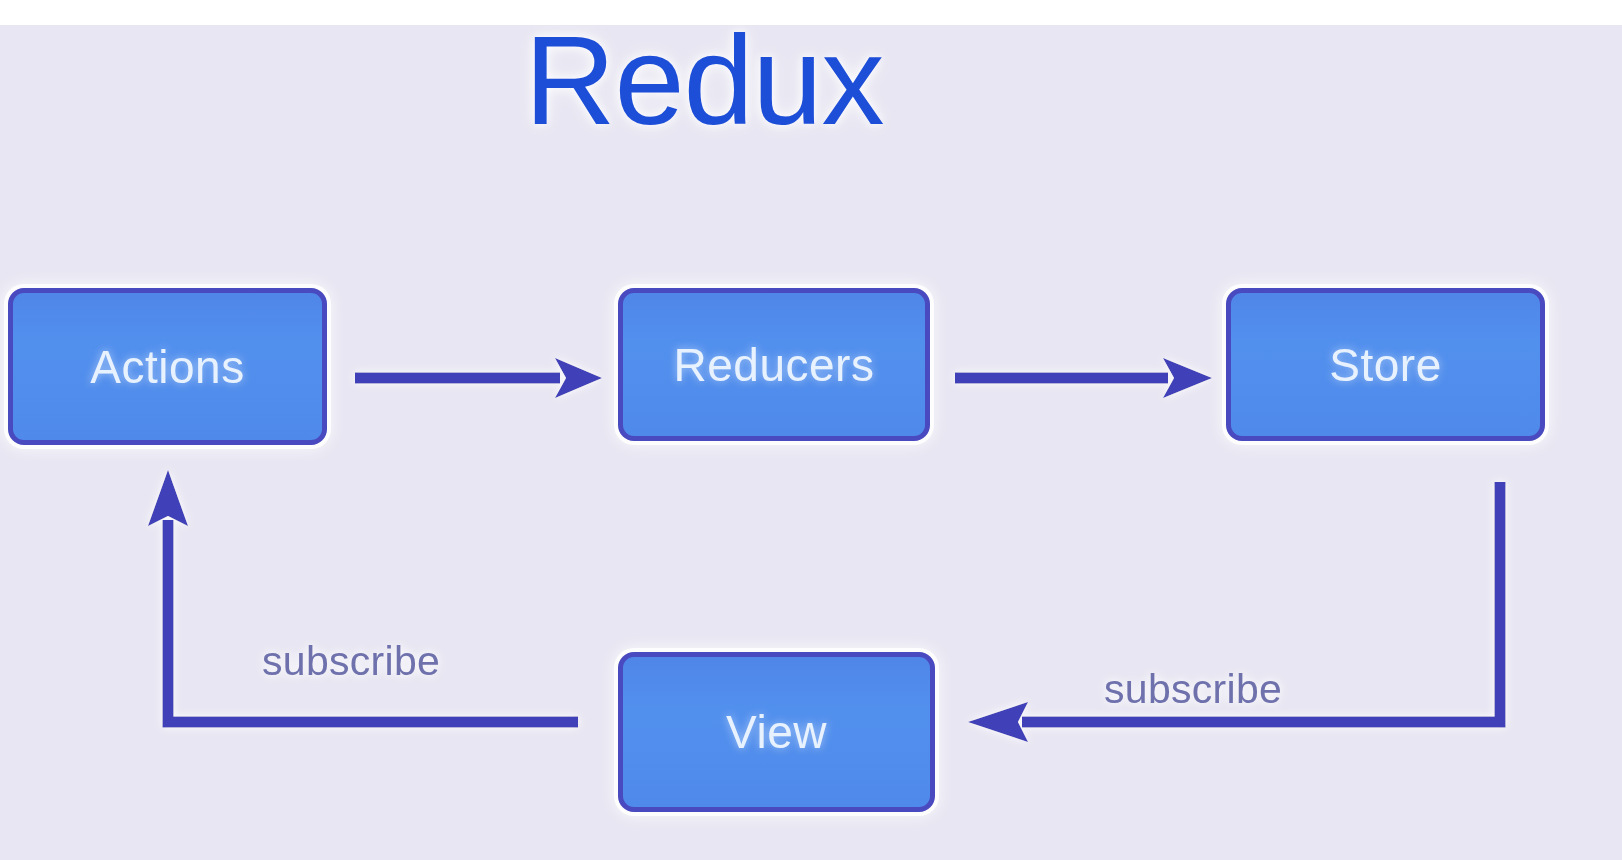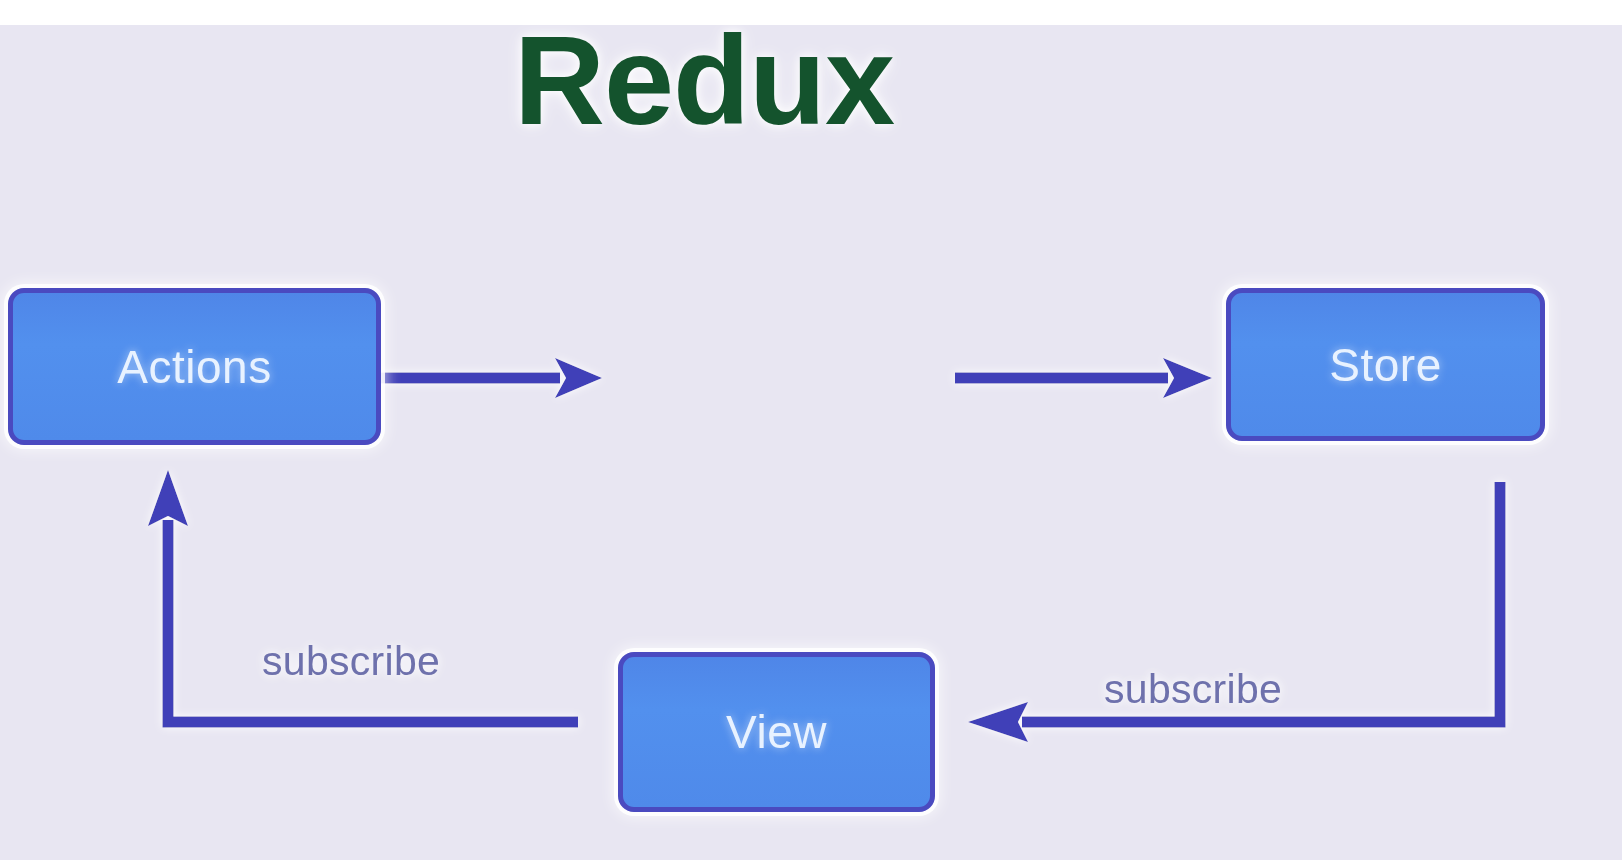--- a/index.html
+++ b/index.html
@@ -24,23 +24,23 @@
     background: #e8e6f2;
   }
   .title {
     position: absolute;
     left: 0;
     top: 18px;
     width: 1408px;
     text-align: center;
     font-size: 126px;
     line-height: 1.0;
-    font-weight: 700;
+    font-weight: 400;
     letter-spacing: -1px;
-    color: #14532d;
+    color: #1d4ed8;
     font-family: "Liberation Sans", sans-serif;
     text-shadow: 0 0 10px rgba(255,255,255,0.95), 0 0 18px rgba(255,255,255,0.8);
     -webkit-text-stroke: 0px;
   }
   .node {
     position: absolute;
     box-sizing: border-box;
     border-radius: 16px;
     border: 5px solid #4a4ac0;
     background: linear-gradient(180deg, #4f86e8 0%, #5290ee 35%, #4f8aea 100%);
@@ -51,21 +51,21 @@
   }
   .node-label {
     color: #e8f2ff;
     font-size: 46px;
     font-weight: 400;
     letter-spacing: 0.5px;
     text-shadow: 0 0 8px rgba(255,255,255,0.55);
     font-family: "Liberation Sans", sans-serif;
     white-space: nowrap;
   }
-  #node-actions  { left: 8px;    top: 288px; width: 373px; height: 157px; }
+  #node-actions  { left: 8px;    top: 288px; width: 319px; height: 157px; }
   #node-reducers { left: 618px;  top: 288px; width: 312px; height: 153px; }
   #node-store    { left: 1226px; top: 288px; width: 319px; height: 153px; }
   #node-view     { left: 618px;  top: 652px; width: 317px; height: 160px; }
 
   .edge-label {
     position: absolute;
     color: #6e71ac;
     font-size: 41px;
     font-weight: 400;
     letter-spacing: 0.3px;
@@ -118,20 +118,23 @@
     <g filter="url(#glow)">
       <path d="M 578 722 L 168 722 L 168 520" stroke="#4040b8" stroke-width="11" fill="none" stroke-linecap="butt" stroke-linejoin="miter"></path>
       <polygon points="148,526 168,470 188,526 168,516" fill="#4040b8"></polygon>
     </g>
   </svg>
 
   <div id="node-actions" class="node">
     <span class="node-label">Actions</span>
   </div>
 
+  <div id="node-reducers" class="node">
+    <span class="node-label">Reducers</span>
+  </div>
 
   <div id="node-store" class="node">
     <span class="node-label">Store</span>
   </div>
 
   <div id="node-view" class="node">
     <span class="node-label">View</span>
   </div>
 
   <div id="label-dispatch" class="edge-label">subscribe</div>

